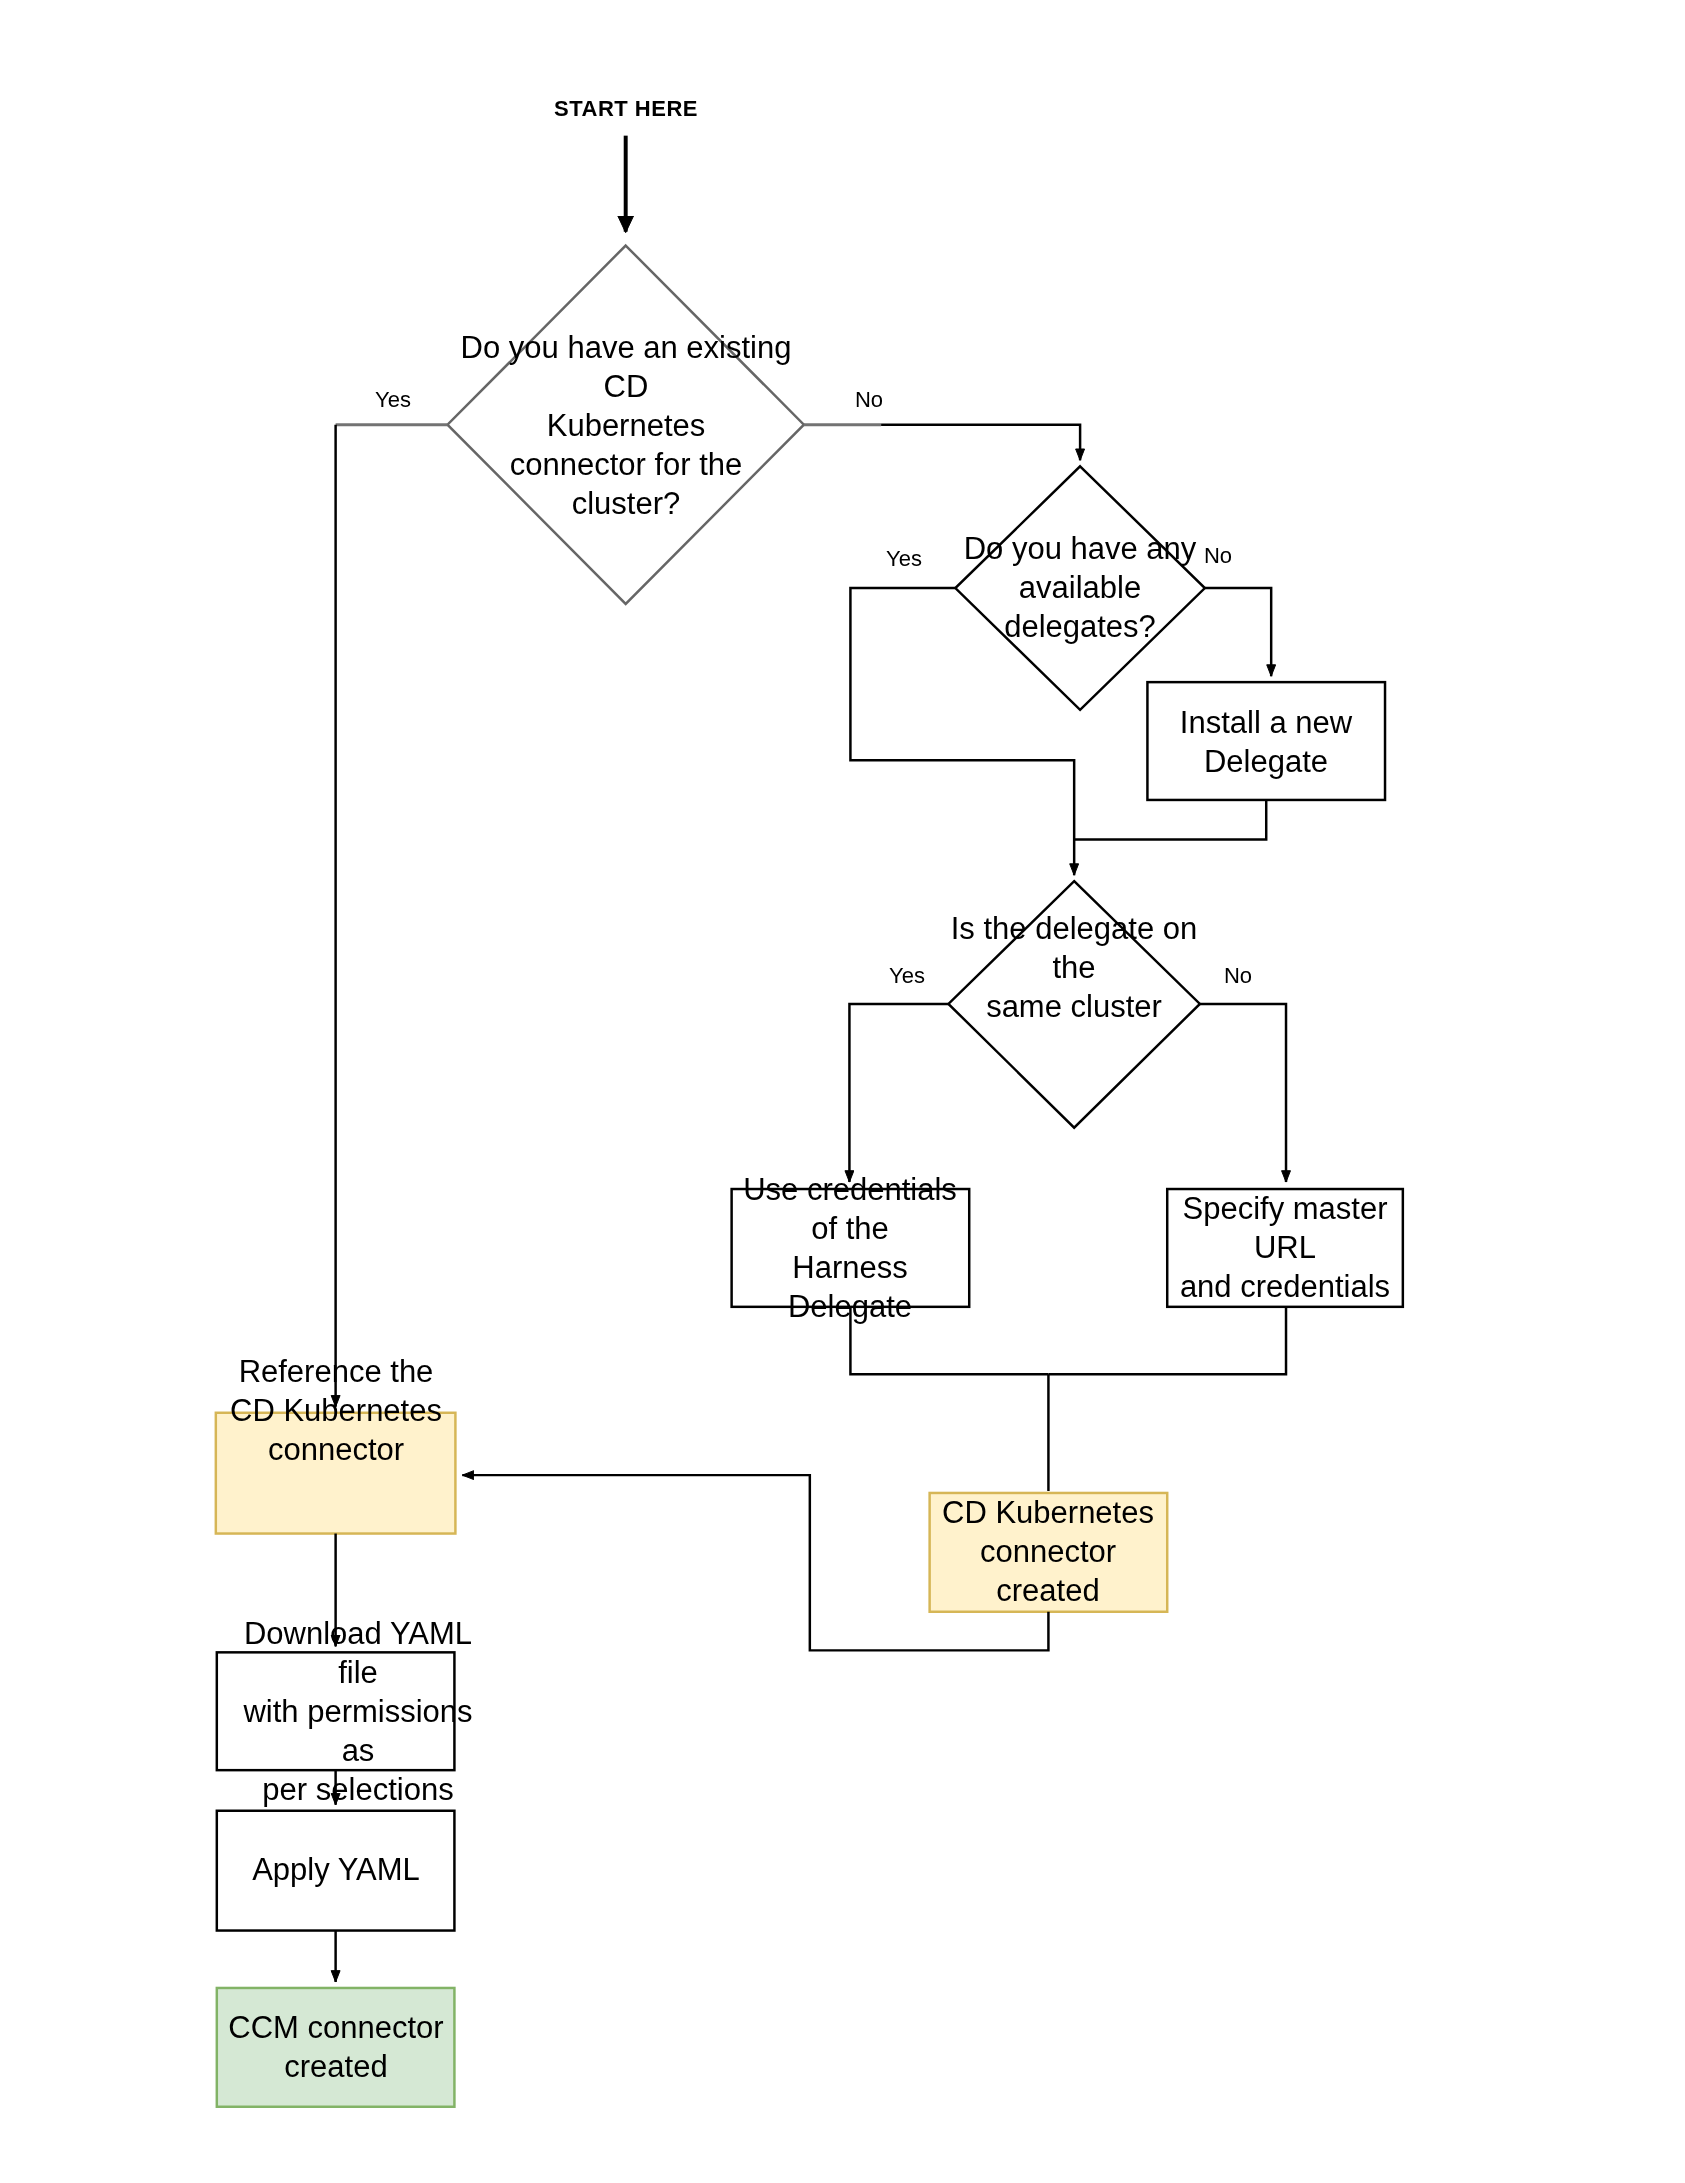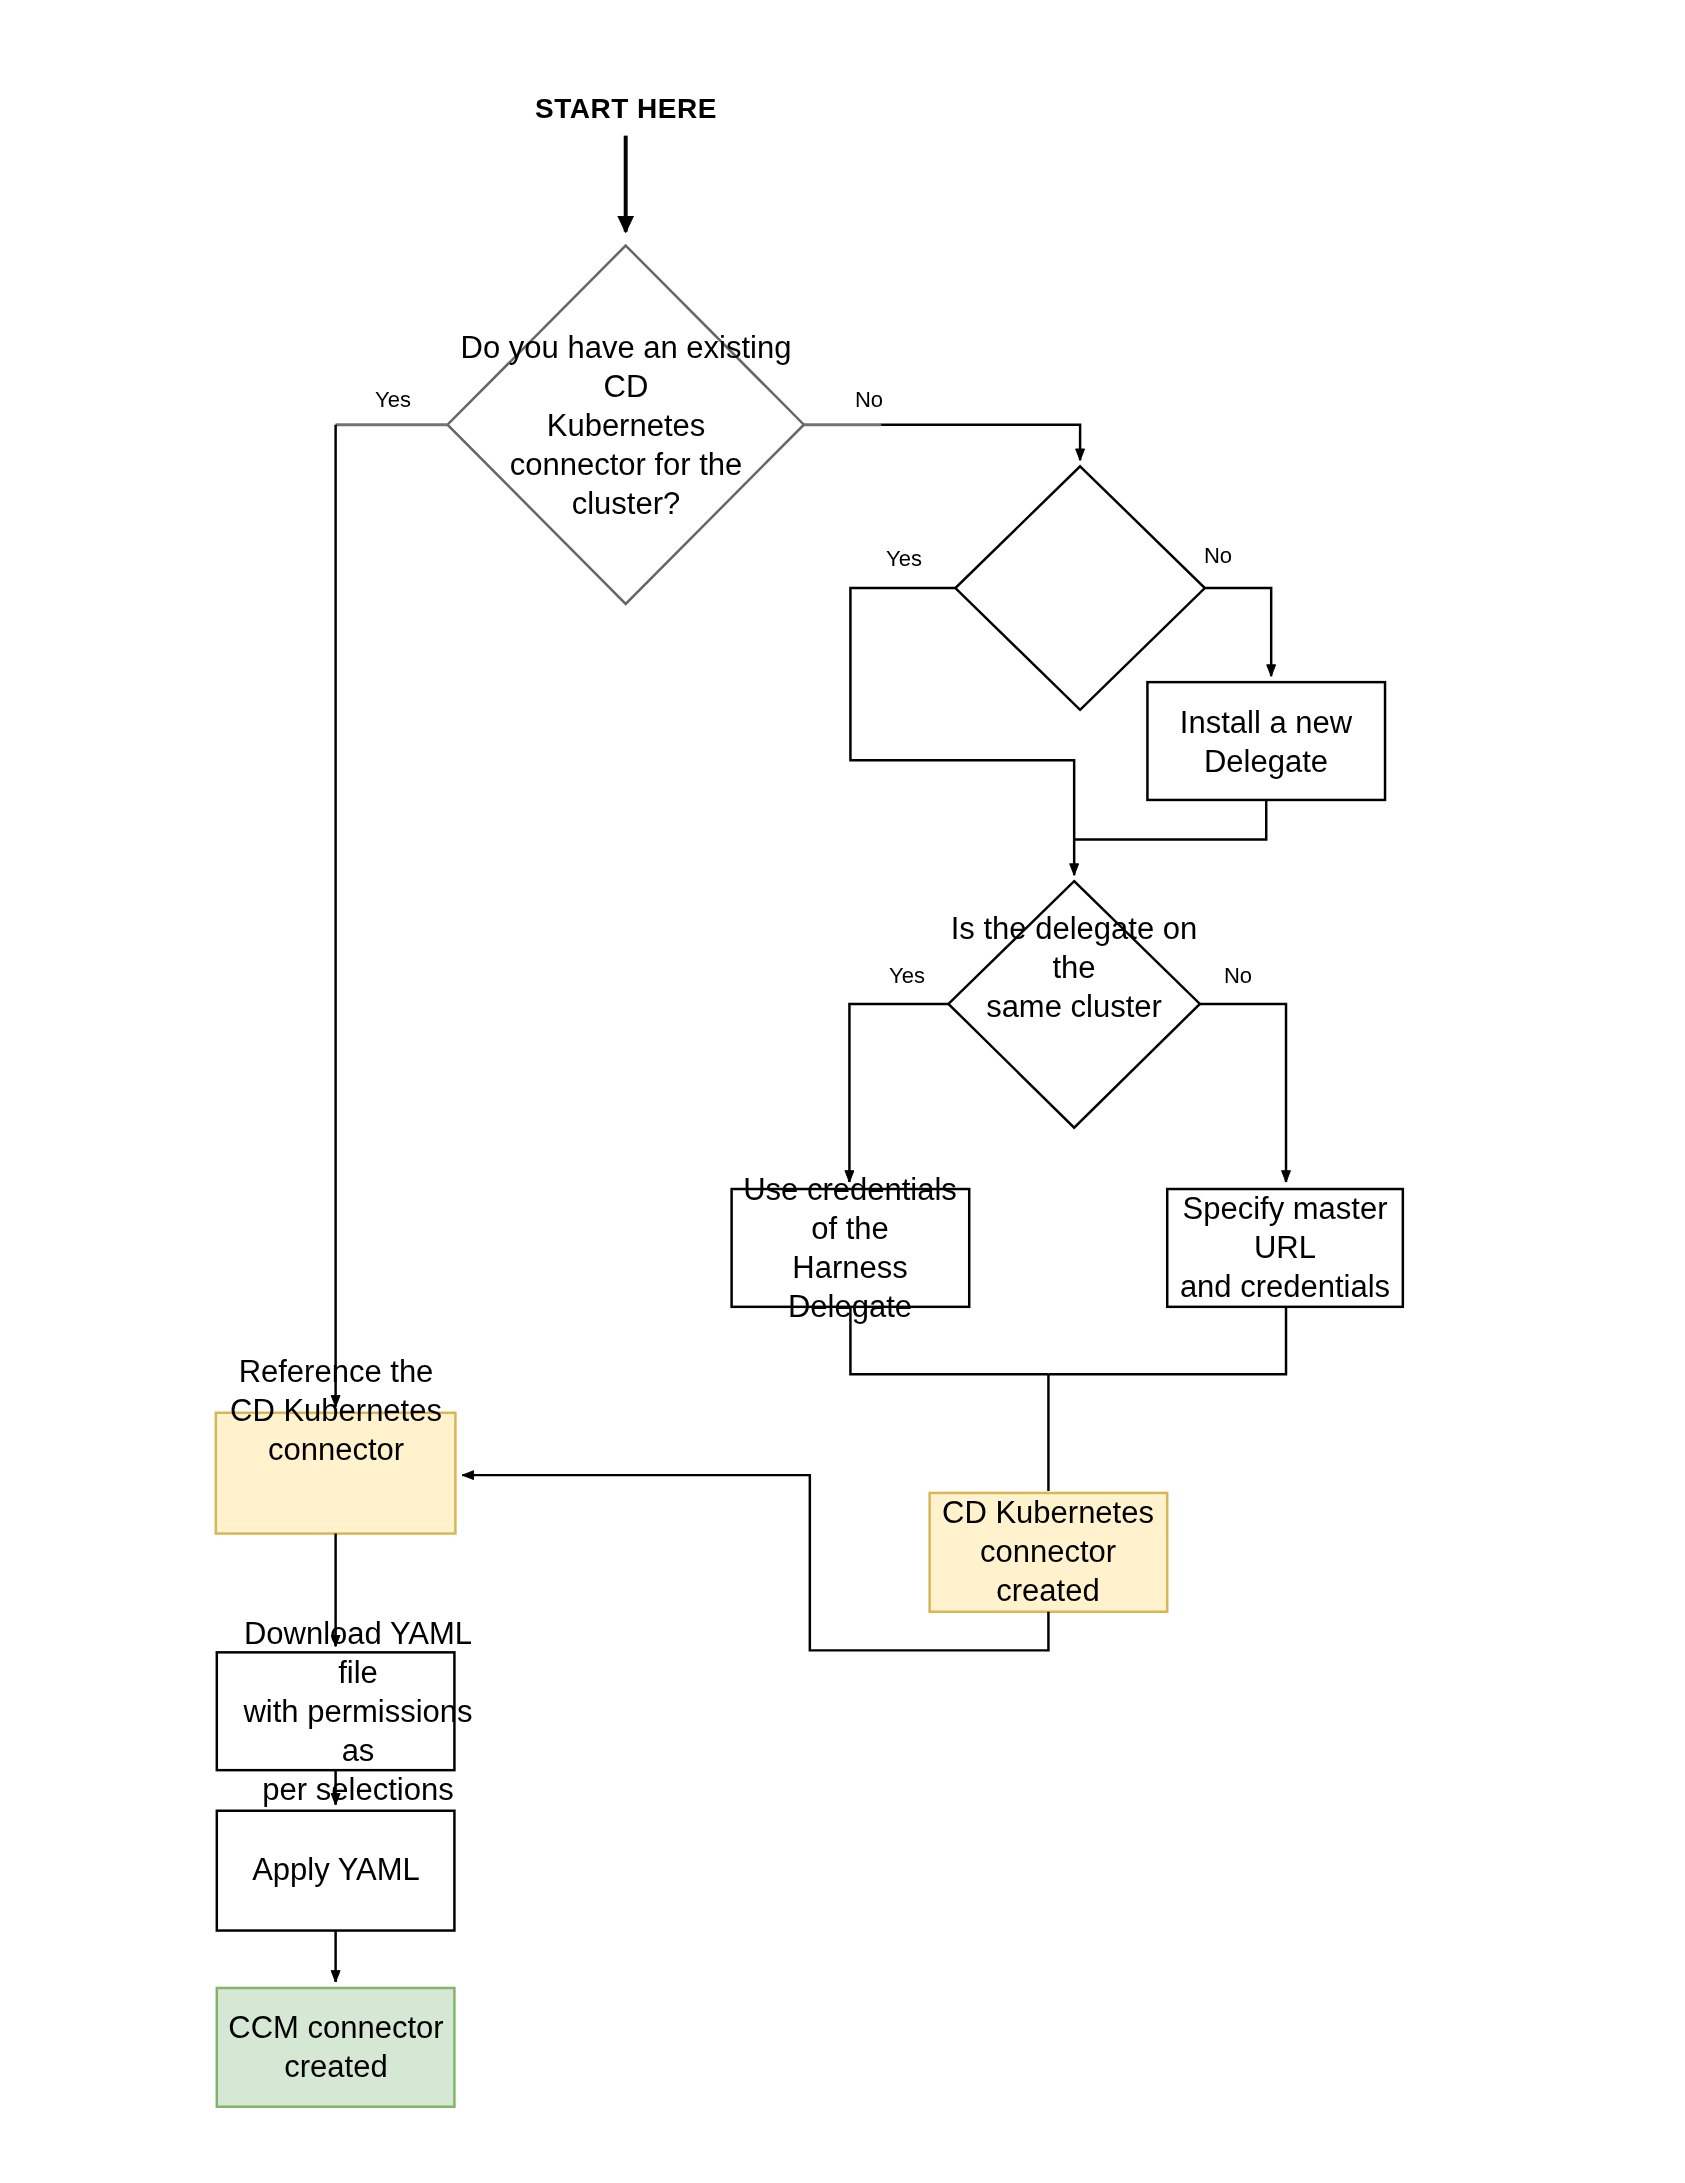--- a/index.html
+++ b/index.html
@@ -15,21 +15,21 @@
   .layer{position:absolute;left:0;top:0;}
   .lbl{
     position:absolute;
     transform:translate(-50%,-50%);
     text-align:center;
     white-space:pre-line;
     font-size:31px;
     line-height:1.26;
     color:#000000;
   }
-  .lbl.title{font-weight:bold;font-size:28px;letter-spacing:0.5px;}
+  .lbl.title{font-weight:bold;font-size:22px;letter-spacing:0.5px;}
   .lbl.branch{font-size:22px;}
   svg .shape{fill:#ffffff;}
 </style>
 </head>
 <body>
 
 <div class="canvas">
 
   <svg class="layer" width="1685" height="2184" viewBox="0 0 1702 2206">
     <defs>
@@ -96,20 +96,22 @@
 
   <div class="lbl title" style="left:626px;top:109px;width:257px;">START HERE</div>
 
   <div class="lbl" style="left:626px;top:426px;width:343px;">Do you have an existing CD
 Kubernetes
 connector for the cluster?</div>
 
   <div class="lbl branch" style="left:393px;top:400px;">Yes</div>
   <div class="lbl branch" style="left:869px;top:400px;">No</div>
 
+  <div class="lbl" style="left:1080px;top:588px;width:267px;">Do you have any
+available delegates?</div>
 
   <div class="lbl branch" style="left:904px;top:559px;">Yes</div>
   <div class="lbl branch" style="left:1218px;top:556px;">No</div>
 
   <div class="lbl" style="left:1266px;top:742px;width:218px;">Install a new
 Delegate</div>
 
   <div class="lbl" style="left:1074px;top:968px;width:248px;">Is the delegate on the
 same cluster</div>
 

